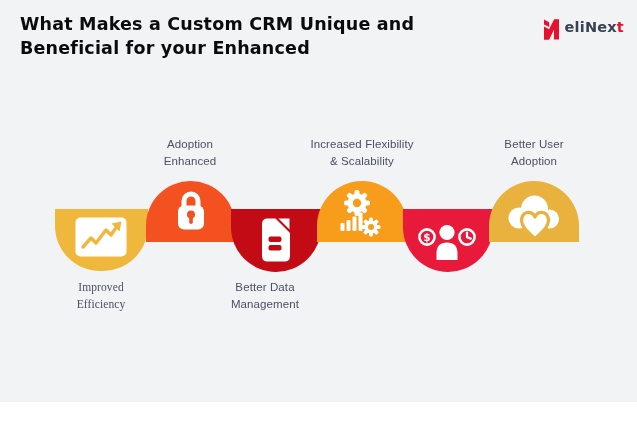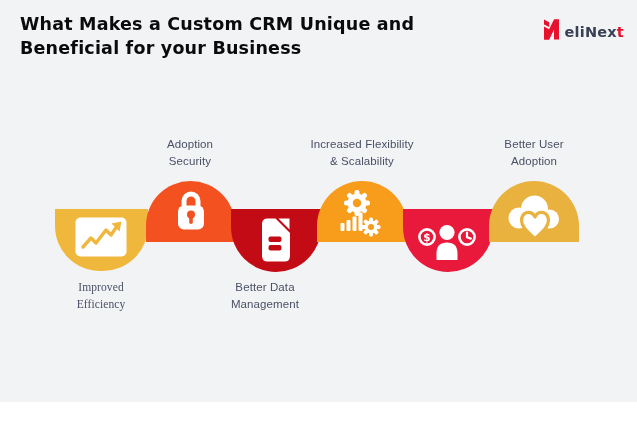--- a/index.html
+++ b/index.html
@@ -7,57 +7,57 @@
     position:relative;width:637px;height:402px;overflow:hidden;
     background:#F2F3F5;
     font-family:"Liberation Sans","DejaVu Sans",sans-serif;
   }
   .title{
     position:absolute;left:20px;top:13px;width:440px;
     font-family:"DejaVu Sans","Liberation Sans",sans-serif;
     font-weight:800;font-size:17.5px;line-height:1.37;color:#0B0B0D;
     letter-spacing:.2px;
   }
-  .logo{position:absolute;right:13px;top:19px;display:flex;align-items:flex-end;gap:5px;}
+  .logo{position:absolute;right:13px;top:19px;display:flex;align-items:flex-start;gap:5px;}
   .logo-text{font-family:"DejaVu Sans",sans-serif;font-weight:700;font-size:14.5px;color:#3B4154;letter-spacing:.2px;}
   .logo-text .accent{color:#E8112D;}
   .shape{position:absolute;}
   .dome{border-radius:45px 45px 0 0;}
   .bowl{border-radius:0 0 45px 45px;}
   .shape svg{position:absolute;display:block;}
   .lbl{
     position:absolute;width:170px;text-align:center;
     font-size:11.5px;line-height:1.48;font-weight:500;color:#4A5065;
     letter-spacing:.1px;
   }
   .lbl span{display:block;}
 </style>
 </head>
 <body>
 
 <div class="canvas">
 
   <div class="title">
     <div>What Makes a Custom CRM Unique and</div>
-    <div>Beneficial for your Business</div>
+    <div>Beneficial for your Enhanced</div>
   </div>
 
   <div class="logo">
     <svg width="17" height="21" viewBox="0 0 17 21" fill="#E8112D">
       <polygon points="1,0.5 6.2,3.2 6.2,8 1,5.4"></polygon>
       <polygon points="1,7.6 6.2,10.3 6.2,20.5 1,20.5"></polygon>
       <polygon points="1,20.5 6.2,20.5 16,0.5 11,0.5"></polygon>
       <polygon points="11,0.5 16,0.5 16,20.5 11,20.5"></polygon>
     </svg>
     <div class="logo-text"><span>eliNex</span><span class="accent">t</span></div>
   </div>
 
   <div class="lbl" style="left:105px;top:136px;">
     <span>Adoption</span>
-    <span>Security</span>
+    <span>Enhanced</span>
   </div>
   <div class="lbl" style="left:449px;top:136px;">
     <span>Better User</span>
     <span>Adoption</span>
   </div>
   <div class="lbl" style="left:277px;top:136px;">
     <span>Increased Flexibility</span>
     <span>&amp; Scalability</span>
   </div>
 

